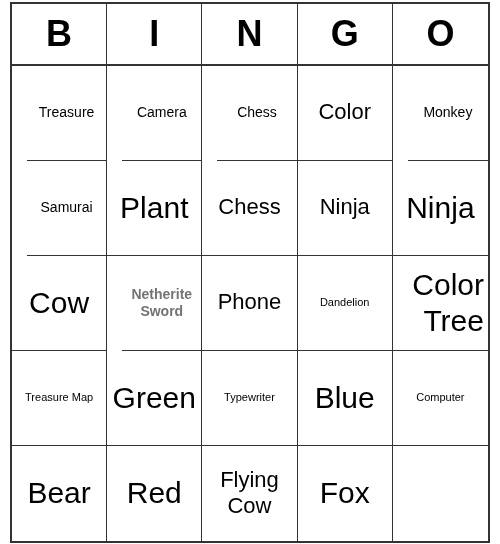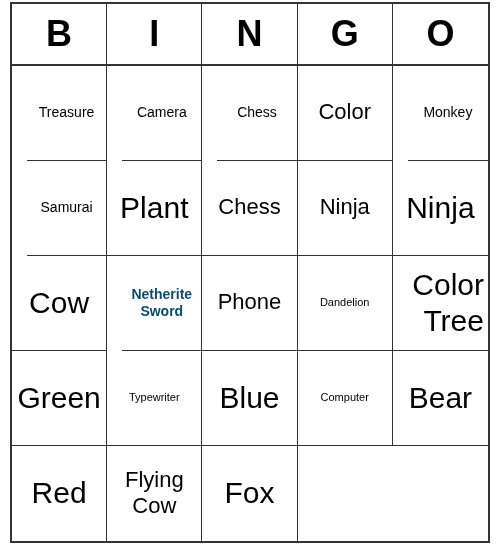--- a/index.html
+++ b/index.html
@@ -54,21 +54,21 @@
     .bingo-cell:nth-child(5n) {
       border-right: none;
     }
     .bingo-cell:nth-child(n+21) {
       border-bottom: none;
     }
     .size-small { font-size: 11px; }
     .size-medium { font-size: 14px; margin-left: 15px; }
     .size-large { font-size: 22px; }
     .size-xlarge { font-size: 30px; text-align: right; }
-    .color-teal { color: #0c4a6e; }
+    .color-teal { color: #737373; }
   </style>
 </head>
 <body>
 
 <div class="bingo-card">
   <div class="bingo-header">
   <div class="bingo-header-cell">B</div>
       <div class="bingo-header-cell">I</div>
       <div class="bingo-header-cell">N</div>
       <div class="bingo-header-cell">G</div>
@@ -83,20 +83,21 @@
       <div class="bingo-cell size-medium">Samurai</div>
       <div class="bingo-cell size-xlarge">Plant</div>
       <div class="bingo-cell size-large">Chess</div>
       <div class="bingo-cell size-large">Ninja</div>
       <div class="bingo-cell size-xlarge">Ninja</div>
       <div class="bingo-cell size-xlarge">Cow</div>
       <div class="bingo-cell size-medium color-teal" style="font-weight: bold;">Netherite Sword</div>
       <div class="bingo-cell size-large">Phone</div>
       <div class="bingo-cell size-small">Dandelion</div>
       <div class="bingo-cell size-xlarge">Color Tree</div>
+      <div class="bingo-cell size-small">Treasure Map</div>
       <div class="bingo-cell size-xlarge">Green</div>
       <div class="bingo-cell size-small">Typewriter</div>
       <div class="bingo-cell size-xlarge">Blue</div>
       <div class="bingo-cell size-small">Computer</div>
       <div class="bingo-cell size-xlarge">Bear</div>
       <div class="bingo-cell size-xlarge">Red</div>
       <div class="bingo-cell size-large">Flying Cow</div>
       <div class="bingo-cell size-xlarge">Fox</div>
     </div>
 </div>

